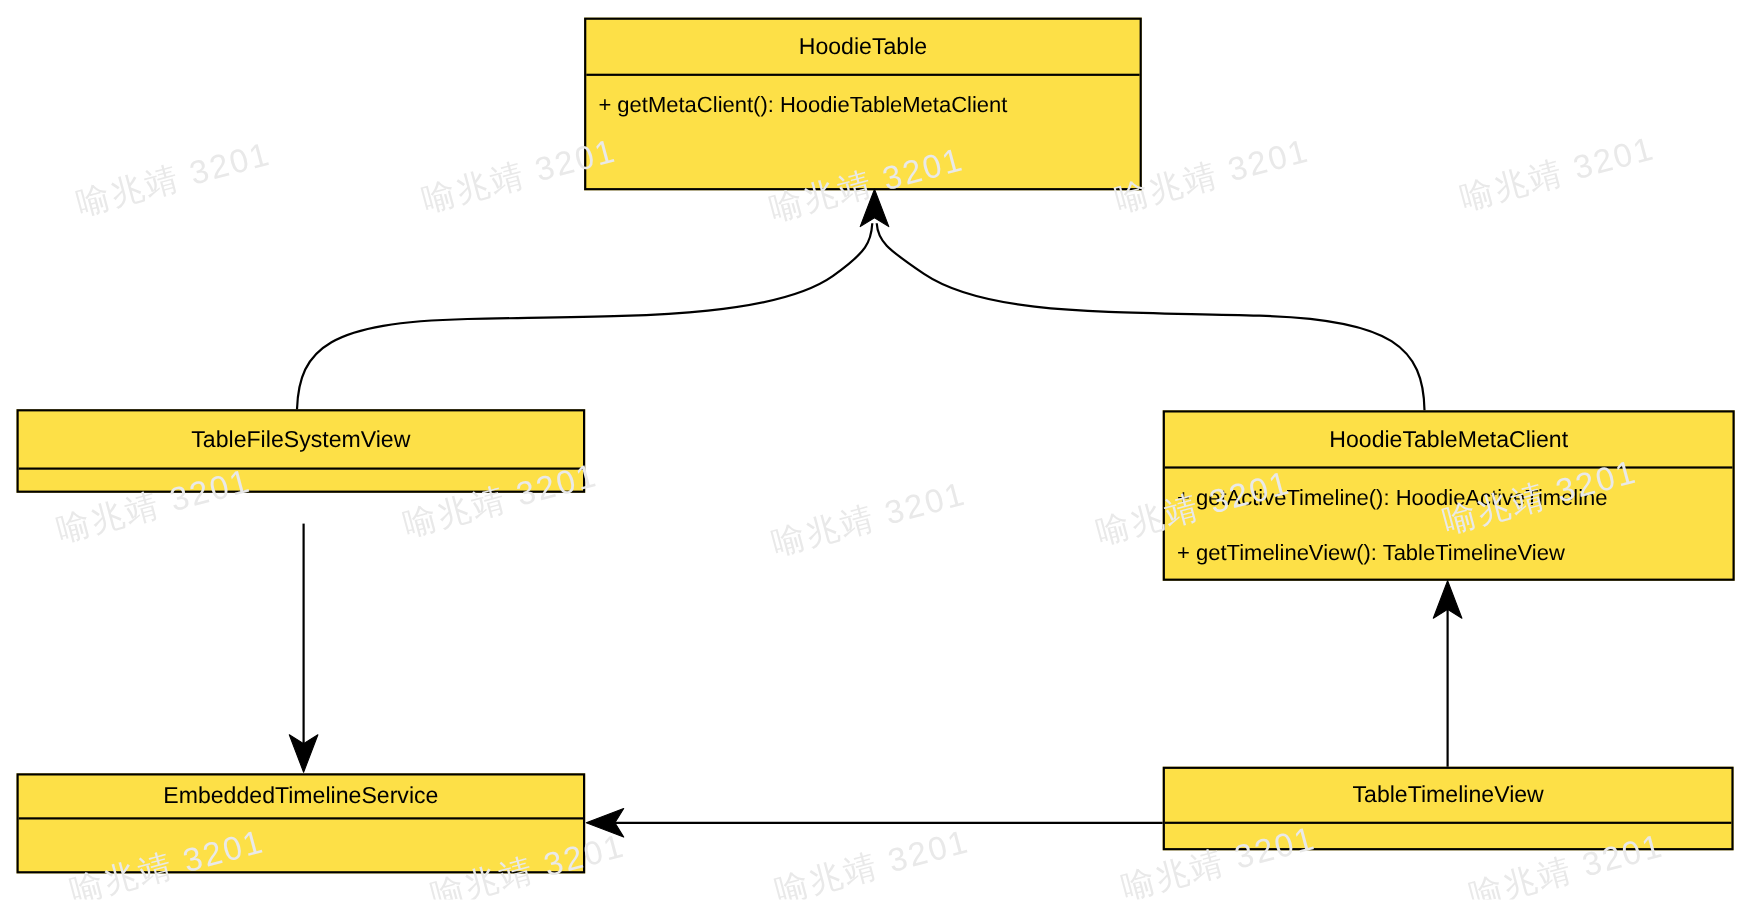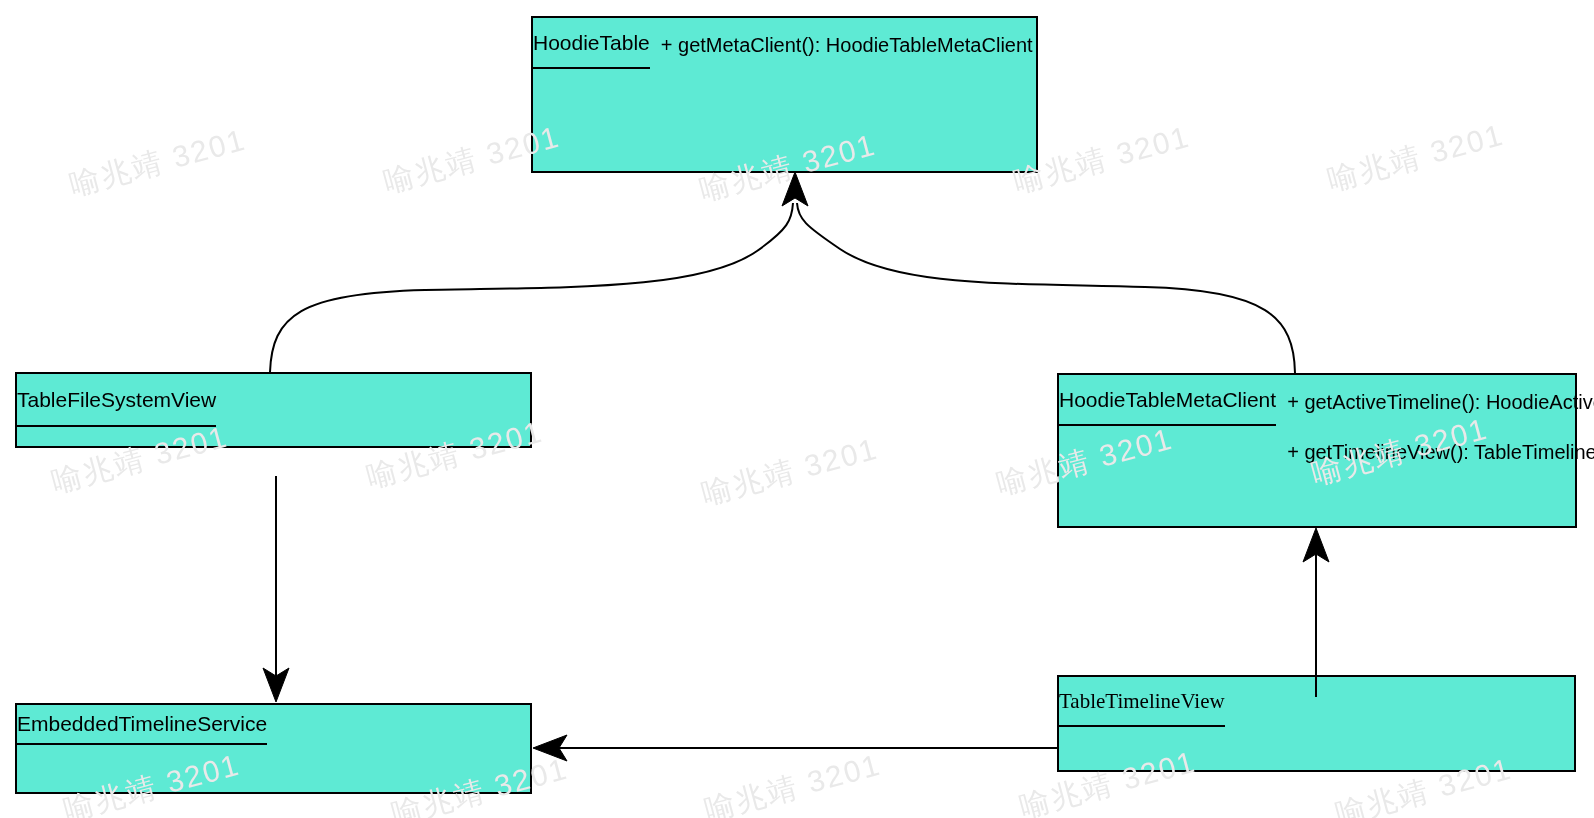--- a/index.html
+++ b/index.html
@@ -14,23 +14,23 @@
     background: #ffffff;
     overflow: hidden;
     font-family: "Liberation Sans", sans-serif;
     color: #000;
   }
   
   .uml-class {
     position: absolute;
     box-sizing: border-box;
     border: 2px solid #000;
-    background: #5eead4;
+    background: #fde047;
     display: flex;
-    flex-direction: row;
+    flex-direction: column;
     z-index: 1;
   }
   .uml-title {
     box-sizing: border-box;
     border-bottom: 2px solid #000;
     display: flex;
     align-items: center;
     justify-content: center;
     font-size: 21px;
     flex: 0 0 auto;
@@ -121,21 +121,21 @@
       <div class="uml-method">+ getActiveTimeline(): HoodieActiveTimeline</div>
       <div class="uml-method">+ getTimelineView(): TableTimelineView</div>
     </div>
   </div>
 
   <div class="uml-class" style="left:15px; top:703px; width:517px; height:91px;">
     <div class="uml-title" style="height:40px;">EmbeddedTimelineService</div>
     <div class="uml-body"></div>
   </div>
 
-  <div class="uml-class" style="left:1057px; top:675px; width:519px; height:97px;font-family:Liberation Serif, serif;">
+  <div class="uml-class" style="left:1057px; top:697px; width:519px; height:76px;">
     <div class="uml-title" style="height:50px;">TableTimelineView</div>
     <div class="uml-body"></div>
   </div>
 
   <div class="watermark-layer">
       <span class="wm" style="left: 158px; top: 163px; color: rgb(233, 233, 233);">喻兆靖 3201</span>
       <span class="wm" style="left: 472px; top: 160px; color: rgb(233, 233, 233);">喻兆靖 3201</span>
       <span class="wm" style="left: 788px; top: 168px; color: rgb(233, 233, 233);">喻兆靖 3201</span>
       <span class="wm" style="left: 1102px; top: 160px; color: rgb(233, 233, 233);">喻兆靖 3201</span>
       <span class="wm" style="left: 1416px; top: 158px; color: rgb(233, 233, 233);">喻兆靖 3201</span>

